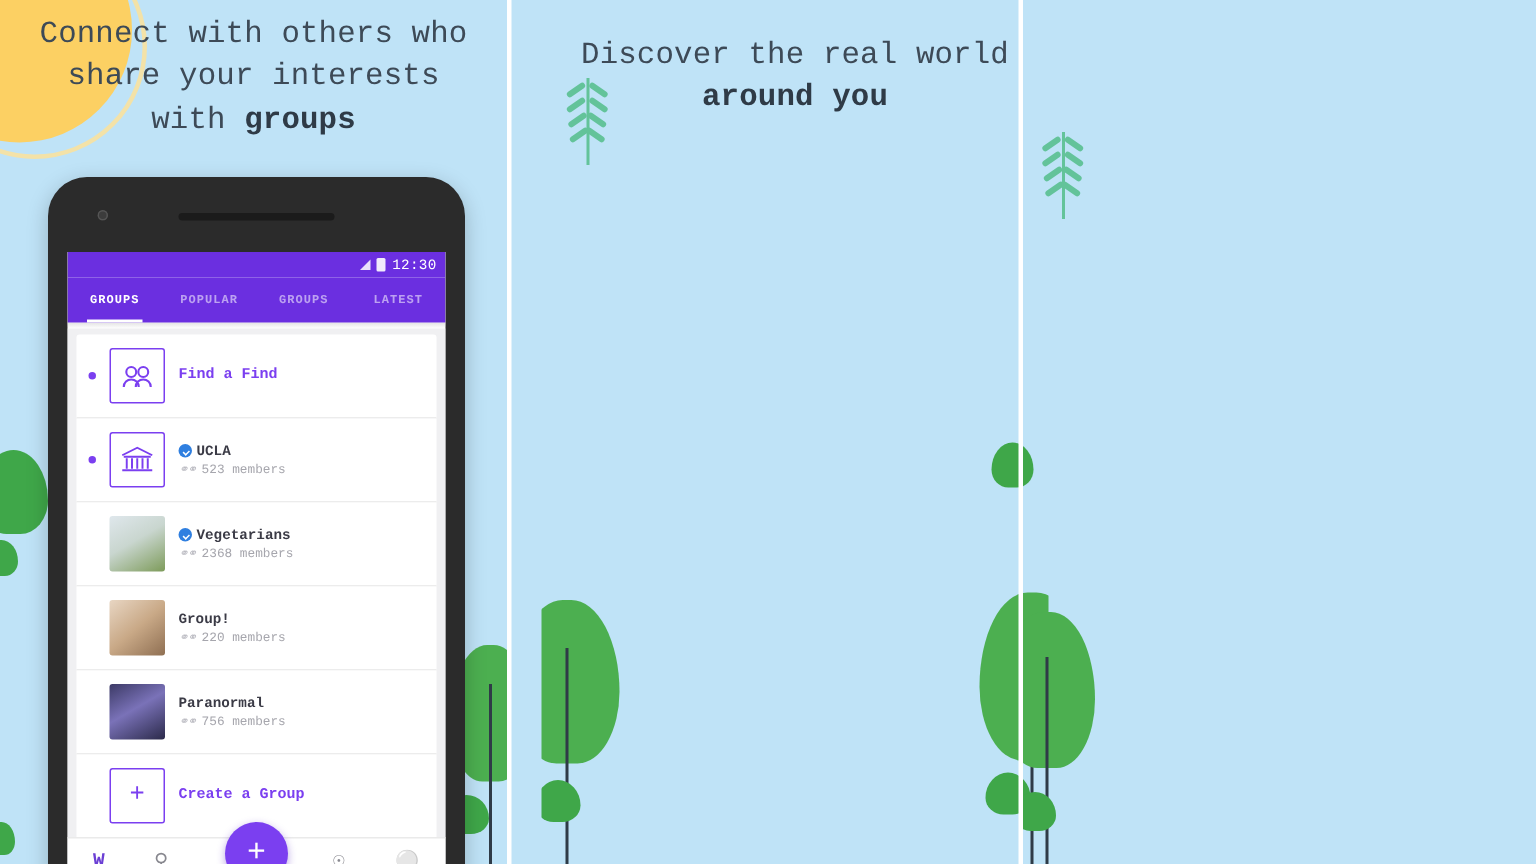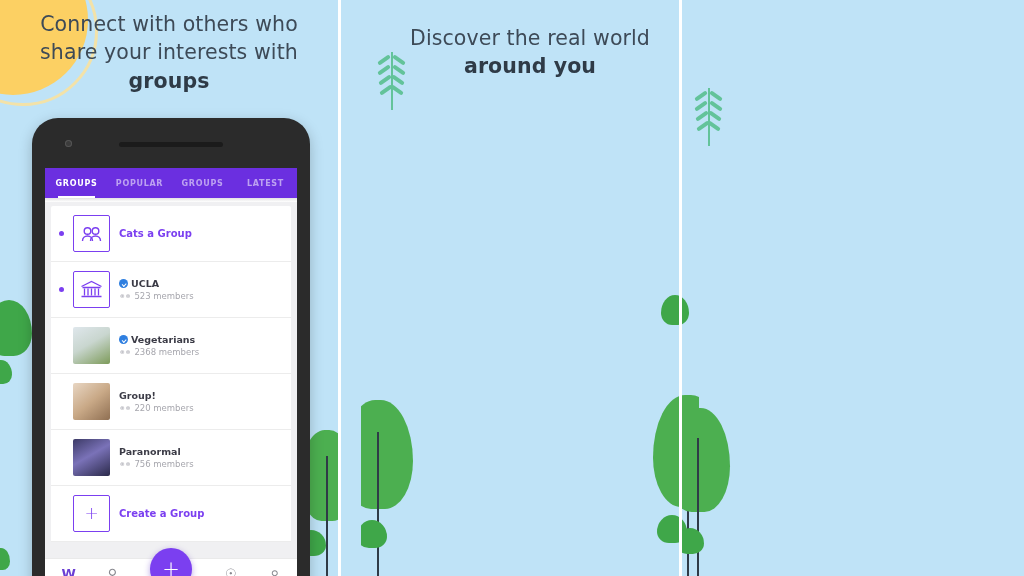--- a/index.html
+++ b/index.html
@@ -1,21 +1,21 @@
 <!DOCTYPE html>
 <html><head>
 <meta charset="utf-8">
 <style>
   * { margin:0; padding:0; box-sizing:border-box; }
   html,body { width:1024px; height:576px; overflow:hidden; }
   body {
     font-family:"DejaVu Sans", sans-serif;
     background:#bfe3f7;
   }
-  .screenshot { position:relative; width:811px; height:576px; overflow:hidden; background:#bfe3f7; }
+  .screenshot { position:relative; width:811px; height:576px; overflow:hidden; background:#bfe3f7;font-family:Liberation Mono, monospace; }
 
   
   .panel { position:absolute; top:0; height:576px; overflow:hidden; background:#bfe3f7; }
   #panel-1 { left:0;   width:338px; }
   #panel-2 { left:361px; width:338px; }
   #panel-3 { left:682px; width:342px; }
   .panel-divider { position:absolute; top:0; width:3px; height:576px; background:#ffffff; z-index:30; }
   #divider-1 { left:338px; }
   #divider-2 { left:679px; }
 
@@ -145,20 +145,25 @@
       <span>Connect with others who share your interests with </span><b>groups</b>
     </div>
 
     <div class="phone" id="phone-1">
       <div class="phone-top">
         <span class="camera"></span>
         <span class="speaker"></span>
       </div>
       <div class="phone-screen">
 
+        <div class="statusbar purple">
+          <span class="sb-signal"></span>
+          <span class="sb-batt"></span>
+          <span class="sb-time">12:30</span>
+        </div>
 
         <div class="tabbar">
           <div class="tab active" id="p1-tab-groups">GROUPS</div>
           <div class="tab">POPULAR</div>
           <div class="tab">GROUPS</div>
           <div class="tab">LATEST</div>
         </div>
         <div class="tabbar-shadow"></div>
 
         <div class="group-list">
@@ -166,21 +171,21 @@
           <div class="group-card">
             <span class="bullet"></span>
             <span class="g-thumb outline">
               <svg width="21" height="16" viewBox="0 0 21 16" fill="none" stroke="#7b3ff0" stroke-width="1.4">
                 <circle cx="6.5" cy="5" r="3.3"></circle>
                   <circle cx="14.5" cy="5" r="3.3"></circle>
                 <path d="M1.5 15c0-3 2.3-5 5-5s5 2 5 5"></path>
                   <path d="M9.5 15c0-3 2.3-5 5-5s5 2 5 5"></path>
               </svg>
             </span>
-            <span class="g-link">Cats a Group</span>
+            <span class="g-link">Find a Find</span>
           </div>
 
           <div class="group-card">
             <span class="bullet"></span>
             <span class="g-thumb outline">
               <svg width="23" height="19" viewBox="0 0 23 19" fill="none" stroke="#7b3ff0" stroke-width="1.3">
                 <path d="M1.5 6.5L11.5 1.5 21.5 6.5"></path>
                   <path d="M2.5 7.5h18"></path>
                 <path d="M4.5 8.5v7M8 8.5v7M11.5 8.5v7M15 8.5v7M18.5 8.5v7"></path>
                 <path d="M1.5 16.5h20"></path>

